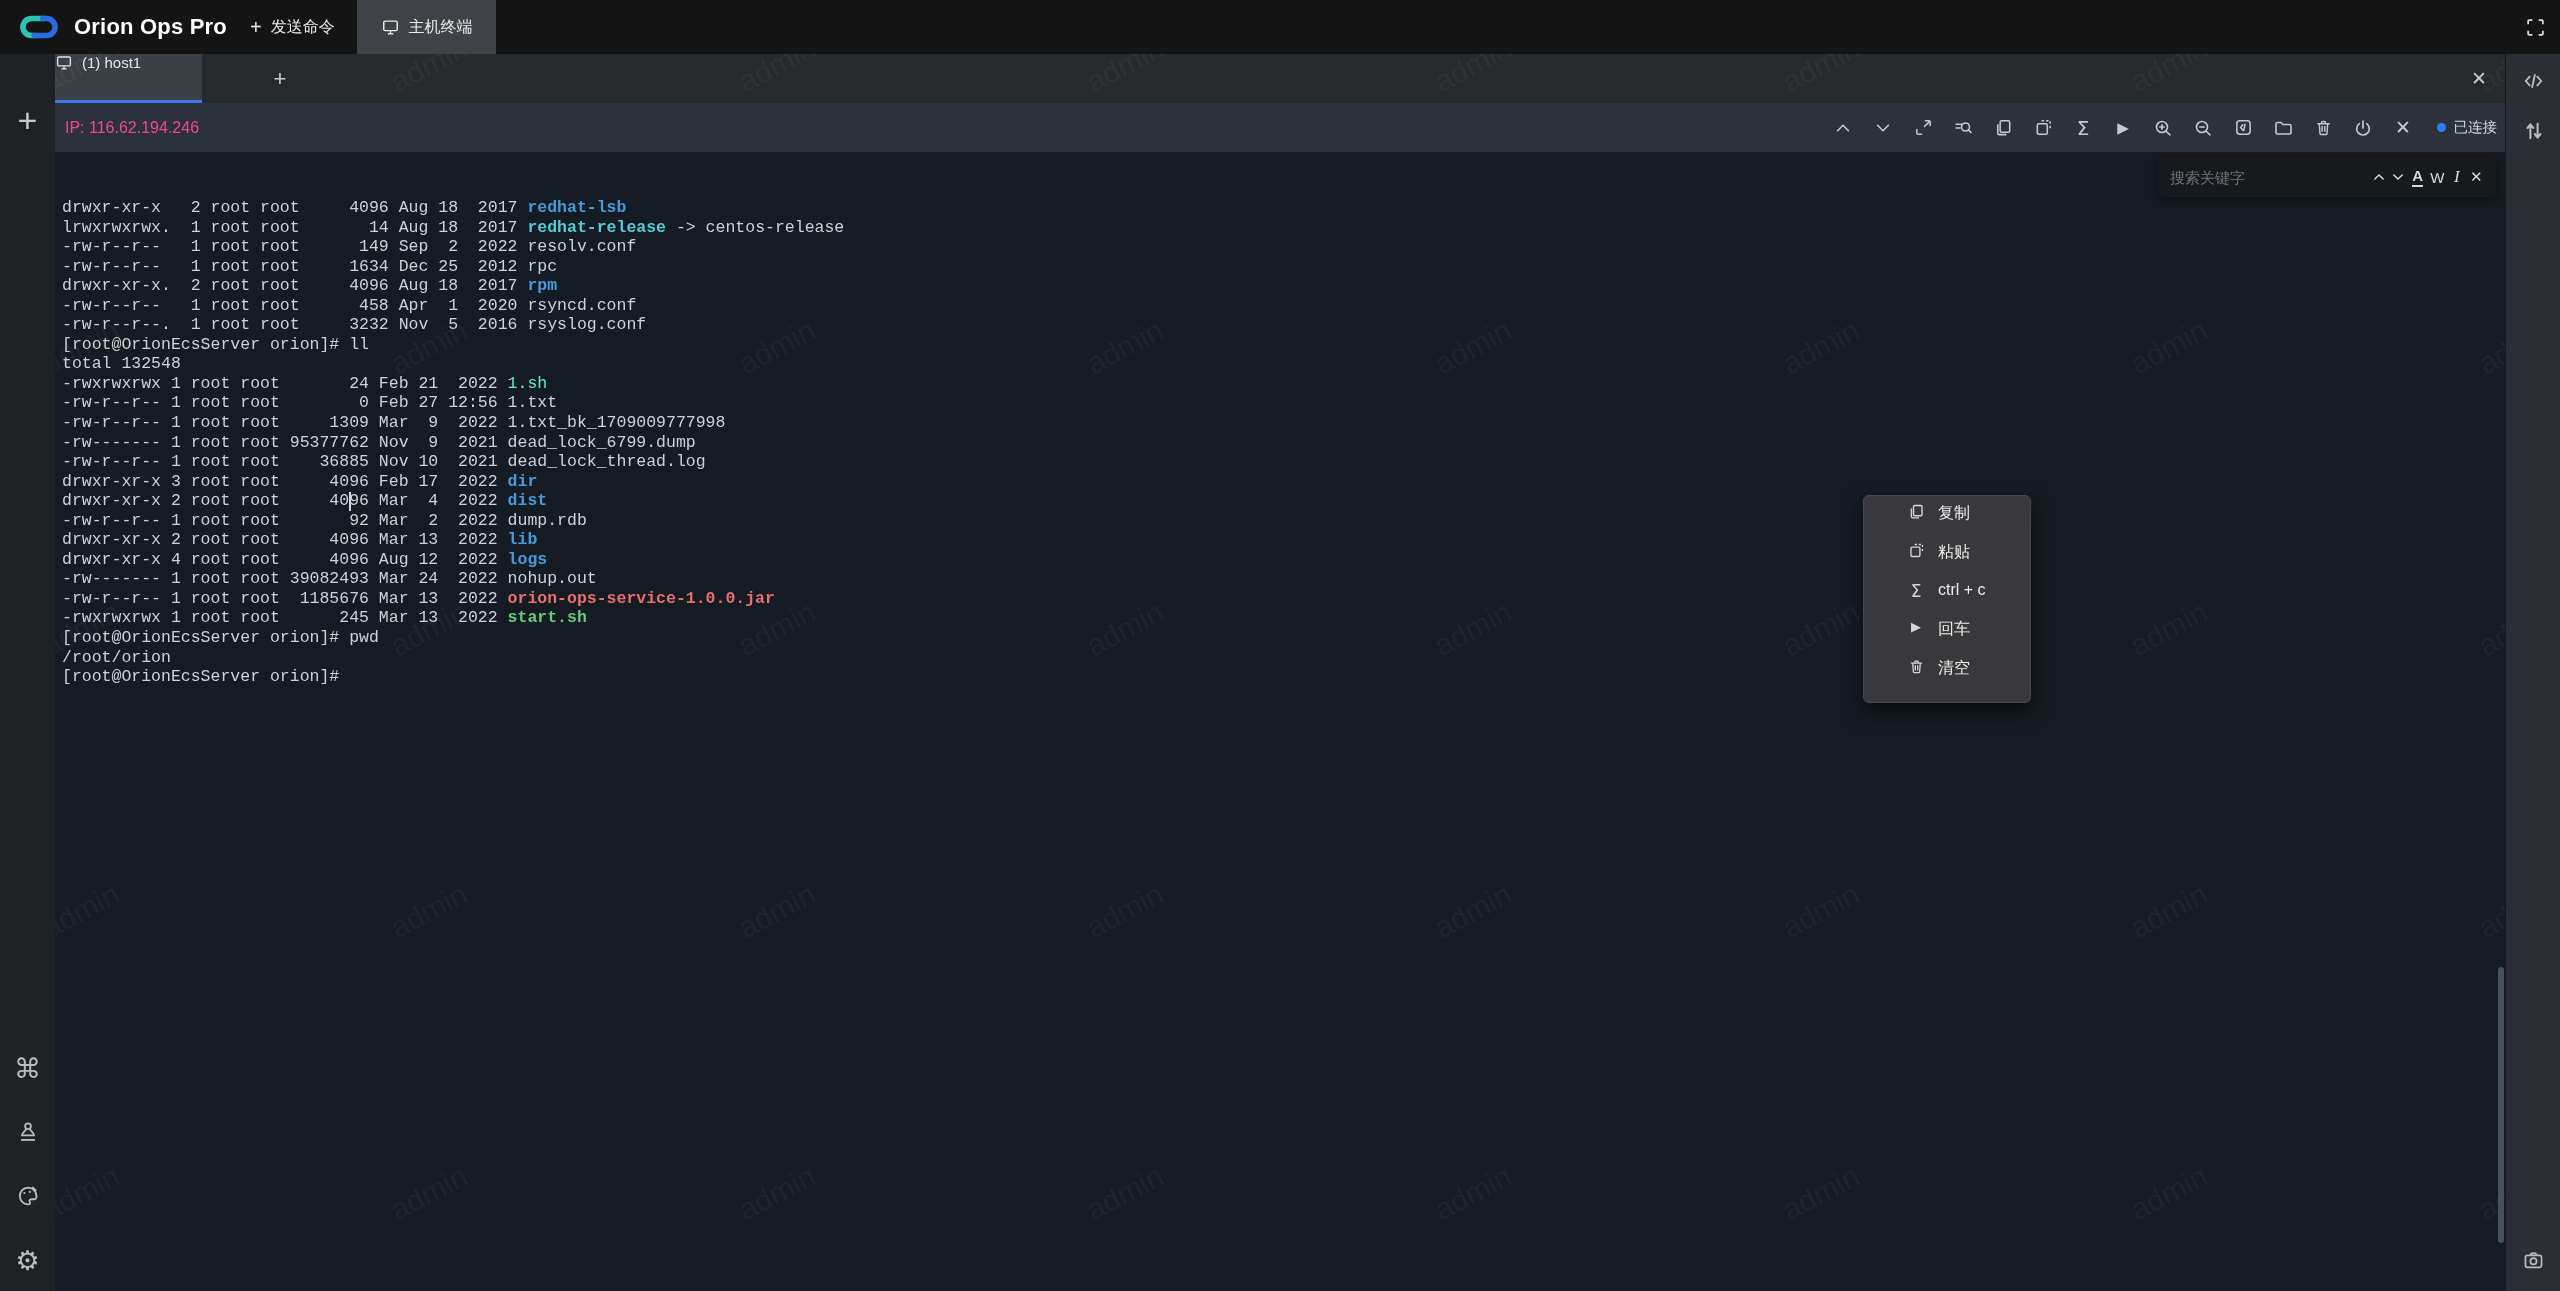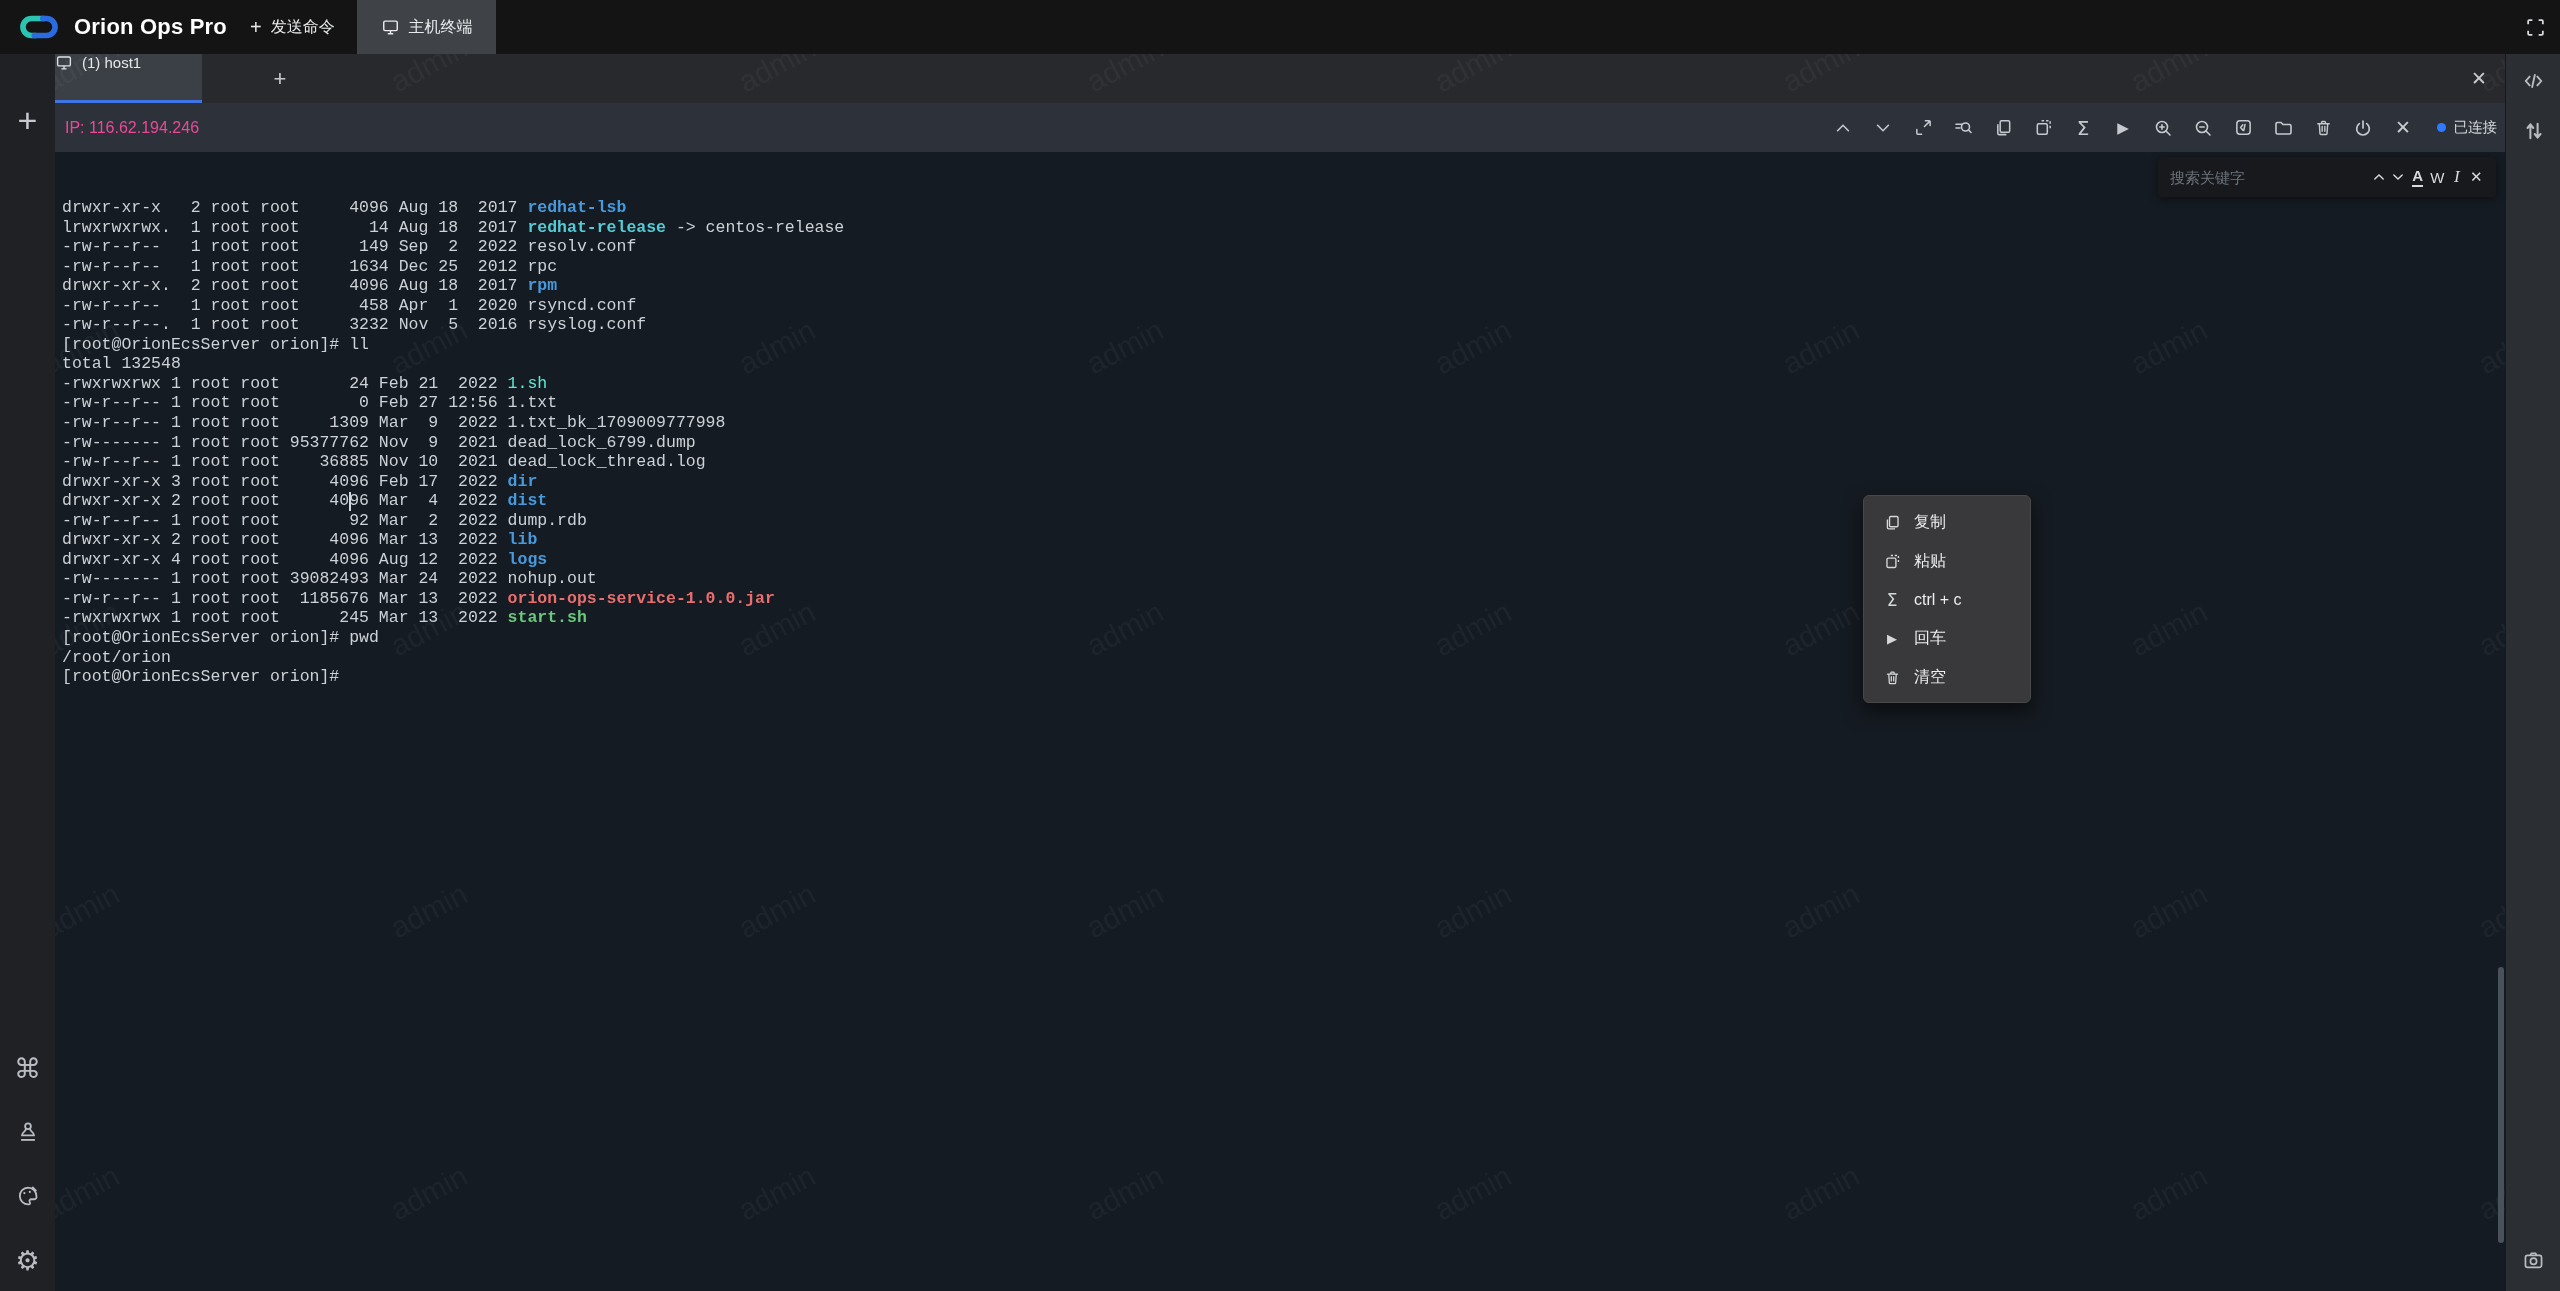--- a/index.html
+++ b/index.html
@@ -77,22 +77,22 @@
   .s-ico { width:29px; height:40px; display:flex; align-items:center; justify-content:center; color:#d8dadd;
            cursor:pointer; background:none; border:none; font-size:15px; }
   .s-case { font-weight:bold; border-bottom:0; }
   .s-case span { border-bottom:2px solid #d8dadd; padding-bottom:1px; }
   .s-regex { font-family:"Liberation Serif","DejaVu Serif",serif; font-style:italic; font-size:17px; }
 
   
   .cmenu { position:absolute; left:1863px; top:495px; width:168px; height:208px; background:#39393b;
            border:1px solid #48484b; border-radius:6px; z-index:40; box-shadow:0 8px 20px rgba(0,0,0,.55);
            padding:7px 0; }
-  .cm-item { height:38.8px; display:flex; align-items:center; gap:13px; padding-left:19px; color:#eceded;
-             font-size:16px; cursor:pointer; }
+  .cm-item { height:38.8px; display:flex; align-items:flex-start; gap:13px; padding-left:19px; color:#eceded;
+             font-size:16px; cursor:pointer;margin-left:24px; }
   .cm-item .mi { width:18px; display:flex; justify-content:center; color:#d5d7d9; }
 
   
   .wm-layer { position:absolute; left:0; top:0; width:2560px; height:1291px; pointer-events:none; z-index:15; overflow:hidden; }
   .wm { position:absolute; color:rgba(207,212,218,0.05); font-size:30px; transform:rotate(-28deg); white-space:nowrap; }
 
   svg.ic { display:block; }
 </style>
 </head>
 <body>

